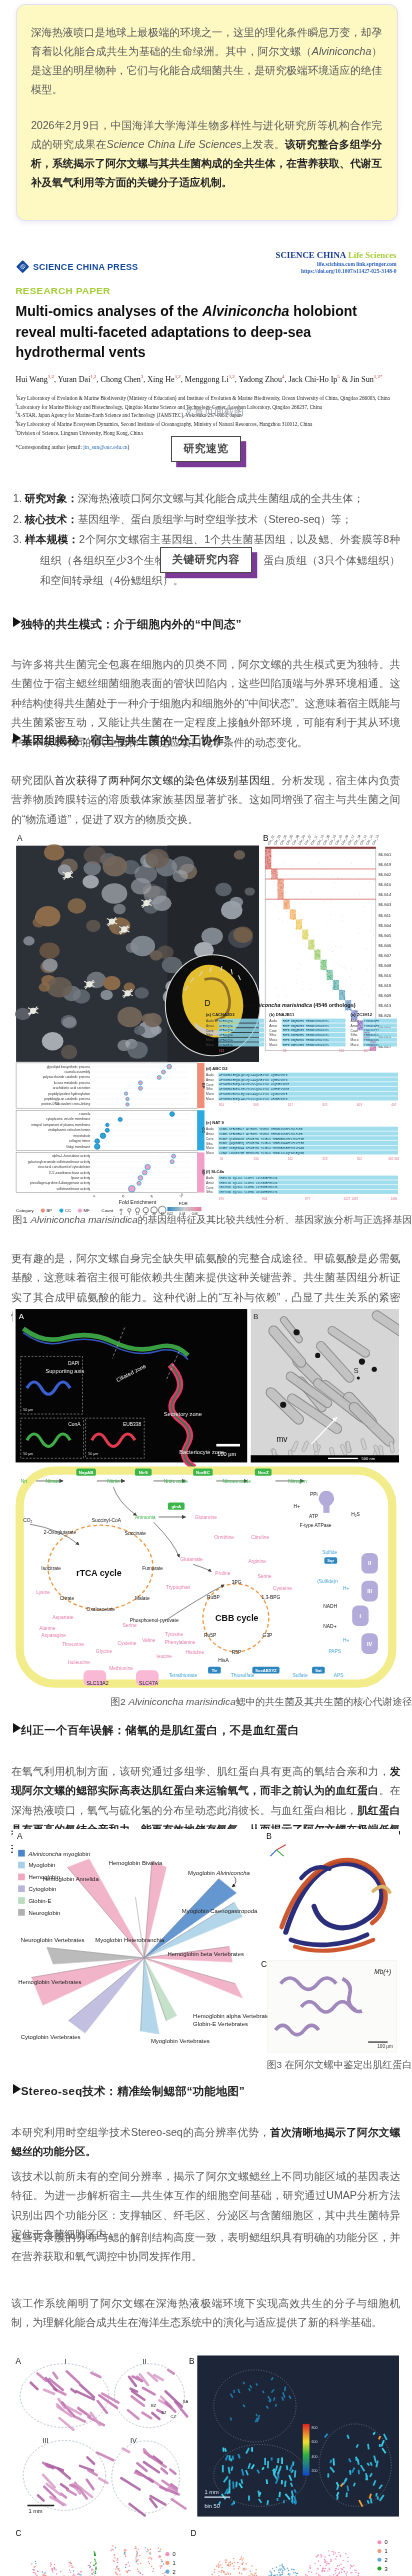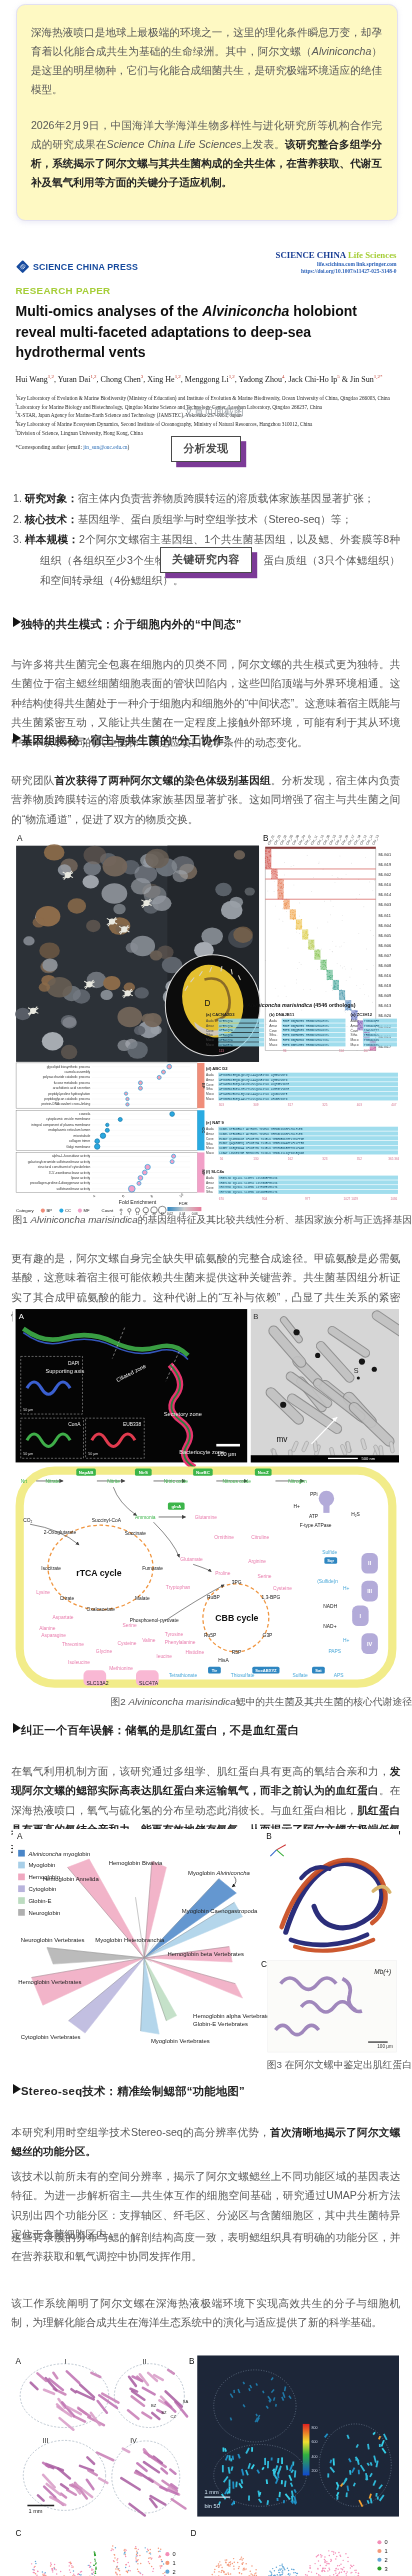--- a/index.html
+++ b/index.html
@@ -77,44 +77,44 @@
     <div><sup>2</sup><span>Laboratory for Marine Biology and Biotechnology, Qingdao Marine Science and Technology Center, Laoshan Laboratory, Qingdao 266237, China</span></div>
     <div><sup>3</sup><span>X-STAR, Japan Agency for Marine-Earth Science and Technology (JAMSTEC), Yokosuka 237-0061, Japan</span></div>
     <div><sup>4</sup><span>Key Laboratory of Marine Ecosystem Dynamics, Second Institute of Oceanography, Ministry of Natural Resources, Hangzhou 310012, China</span></div>
     <div><sup>5</sup><span>Division of Science, Lingnan University, Hong Kong, China</span></div>
   </div>
   <div class="pcorr"><span>*Corresponding author (email: </span><span style="color: rgb(46, 111, 183);">jin_sun@ouc.edu.cn</span><span>)</span></div>
 </div>
 <div class="shot-cap">文章页面截图</div>
 
 <div class="boxwrap" style="top:436px;">
-  <span class="sbox">分析发现</span>
+  <span class="sbox">研究速览</span>
 </div>
 
 <div class="qlist" style="top:488px;">
-  <div class="qitem"><span>1. </span><span class="lab">研究对象：</span><span>宿主体内负责营养物质跨膜转运的溶质载体家族基因显著扩张；</span></div>
+  <div class="qitem"><span>1. </span><span class="lab">研究对象：</span><span>深海热液喷口阿尔文螺与其化能合成共生菌组成的全共生体；</span></div>
   <div class="qitem"><span>2. </span><span class="lab">核心技术：</span><span>基因组学、蛋白质组学与时空组学技术（Stereo-seq）等；</span></div>
   <div class="qitem"><span>3. </span><span class="lab">样本规模：</span><span>2个阿尔文螺宿主基因组、1个共生菌基因组，以及鳃、外套膜等8种组织（各组织至少3个生物学重复）的转录组、蛋白质组（3只个体鳃组织）和空间转录组（4份鳃组织）。</span></div>
 </div>
 
 <div class="boxwrap" style="top:547px;">
   <span class="sbox">关键研究内容</span>
 </div>
 
 <div class="sech" style="top:617px;">
     <span class="tri"></span>
     <span>独特的共生模式：介于细胞内外的“中间态”</span>
   </div>
 <p class="para abs" style="top:644px;left:11.3px;width:389px;"><span>与许多将共生菌完全包裹在细胞内的贝类不同，阿尔文螺的共生模式更为独特。共生菌位于宿主鳃丝细菌细胞表面的管状凹陷内，这些凹陷顶端与外界环境相通。这种结构使得共生菌处于一种介于细胞内和细胞外的“中间状态”。这意味着宿主既能与共生菌紧密互动，又能让共生菌在一定程度上接触外部环境，可能有利于其从环境中水平获取不同的共生菌株，以适应喷口化学条件的动态变化。</span></p>
 
 <div class="sech" style="top:733px;">
     <span class="tri"></span>
     <span>基因组揭秘：宿主与共生菌的“分工协作”</span>
   </div>
-<p class="para abs" style="top:760px;left:11.3px;width:389px;"><span>研究团队</span><span style="font-weight: 700; color: rgb(38, 38, 38); margin-top: 30px;">首次获得了两种阿尔文螺的染色体级别基因组</span><span>。分析发现，宿主体内负责营养物质跨膜转运的溶质载体家族基因显著扩张。这如同增强了宿主与共生菌之间的“物流通道”，促进了双方的物质交换。</span></p>
+<p class="para abs" style="top:760px;left:11.3px;width:389px;"><span>研究团队</span><span style="font-weight: 400; color: rgb(38, 38, 38); margin-top: 30px;">首次获得了两种阿尔文螺的染色体级别基因组</span><span>。分析发现，宿主体内负责营养物质跨膜转运的溶质载体家族基因显著扩张。这如同增强了宿主与共生菌之间的“物流通道”，促进了双方的物质交换。</span></p>
 
 <div class="figwrap" style="left:13px;top:831px;width:386px;height:384px;">
     <svg width="386" height="384" viewBox="0 0 750 745" font-family="Liberation Sans,DejaVu Sans,sans-serif">
       <defs>
     <linearGradient id="fdrG" x1="0" y1="0" x2="1" y2="0">
       <stop offset="0" stop-color="#2e86c1"></stop>
           <stop offset=".5" stop-color="#cfcfcf"></stop>
           <stop offset="1" stop-color="#e87a9a"></stop>
     </linearGradient>
     <marker id="ar" markerWidth="7" markerHeight="7" refX="5" refY="3" orient="auto">

